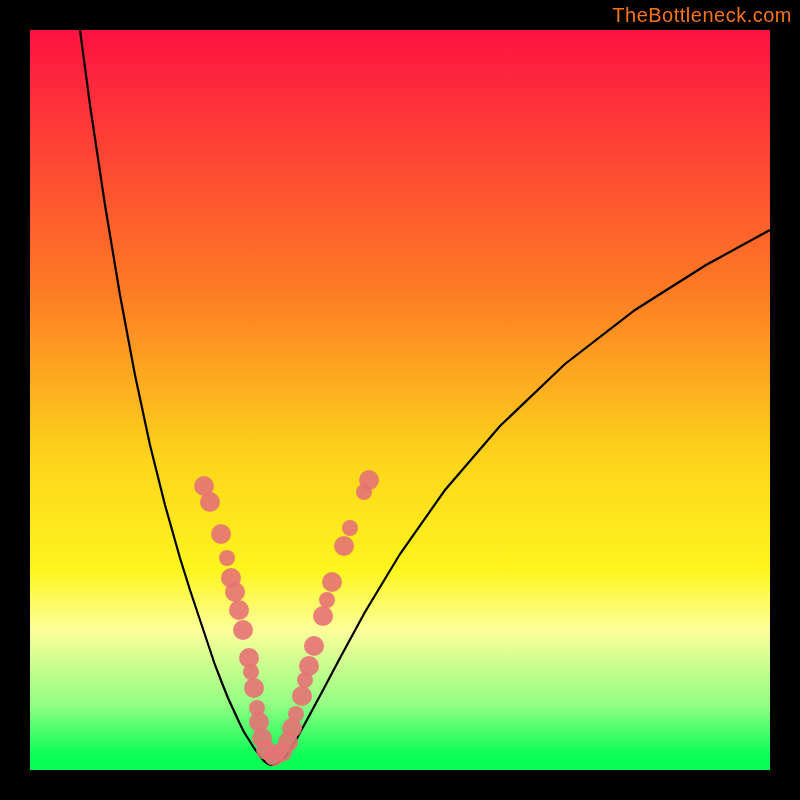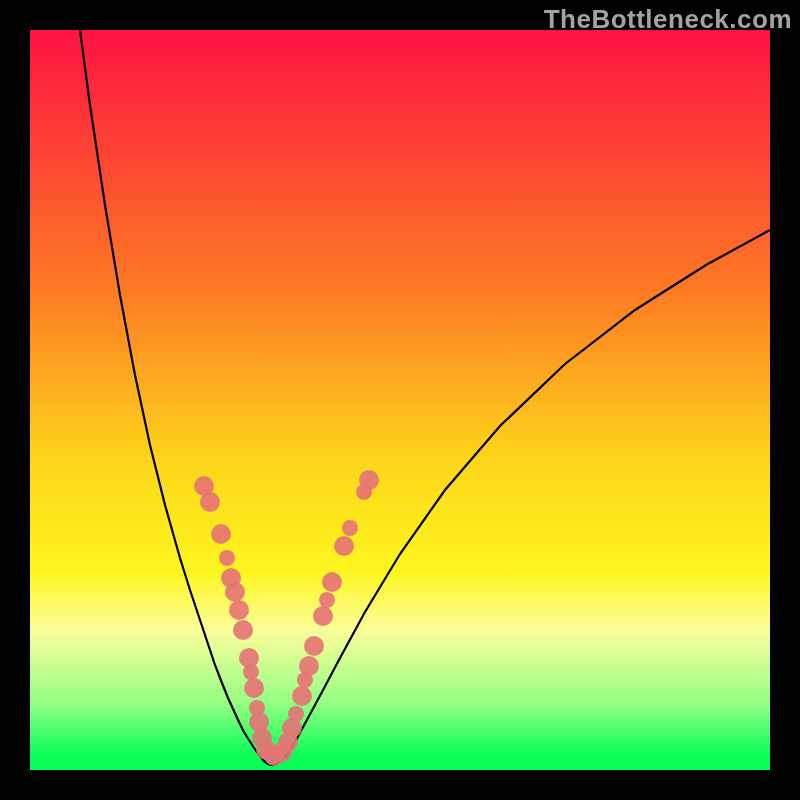--- a/index.html
+++ b/index.html
@@ -27,23 +27,23 @@
       #94fe83 91%,
       #0bfe56 98%,
       #09fe54 100%
     );
   }
   .watermark {
     position: absolute;
     top: 4px;
     right: 8px;
     font-family: Arial, Helvetica, sans-serif;
-    font-size: 26px;
-    font-weight: 700;
-    color: #a3a3a3;
+    font-size: 20px;
+    font-weight: 400;
+    color: #f97316;
     letter-spacing: 0.5px;
     user-select: none;
   }
   svg.curve {
     position: absolute;
     left: 0;
     top: 0;
     width: 740px;
     height: 740px;
   }

